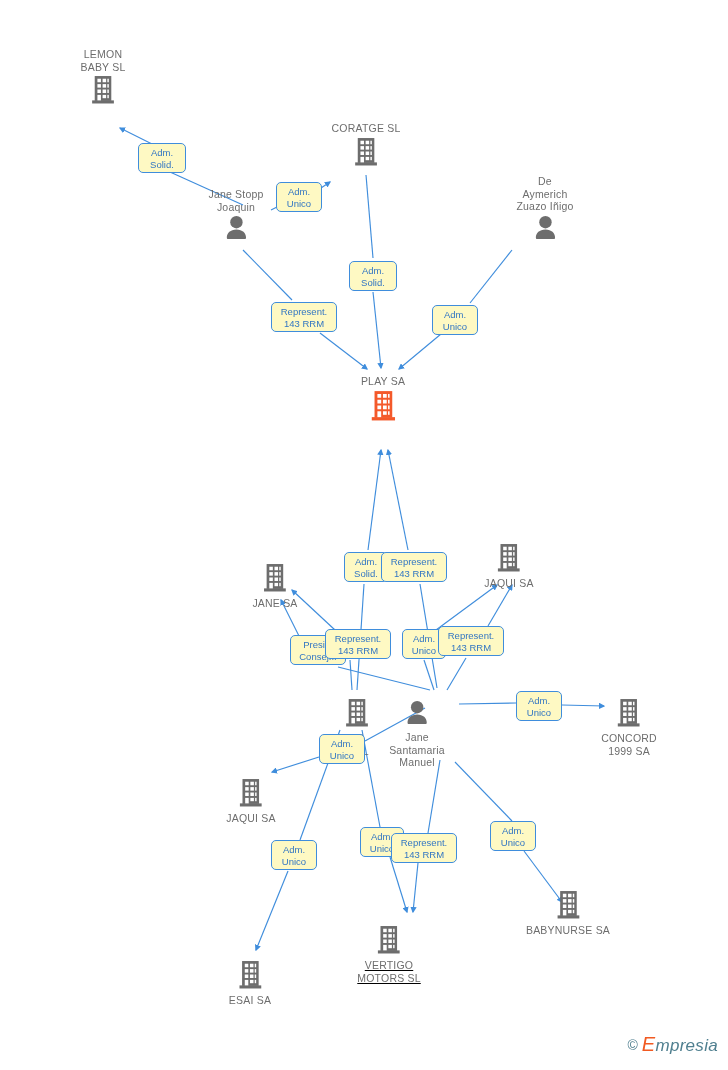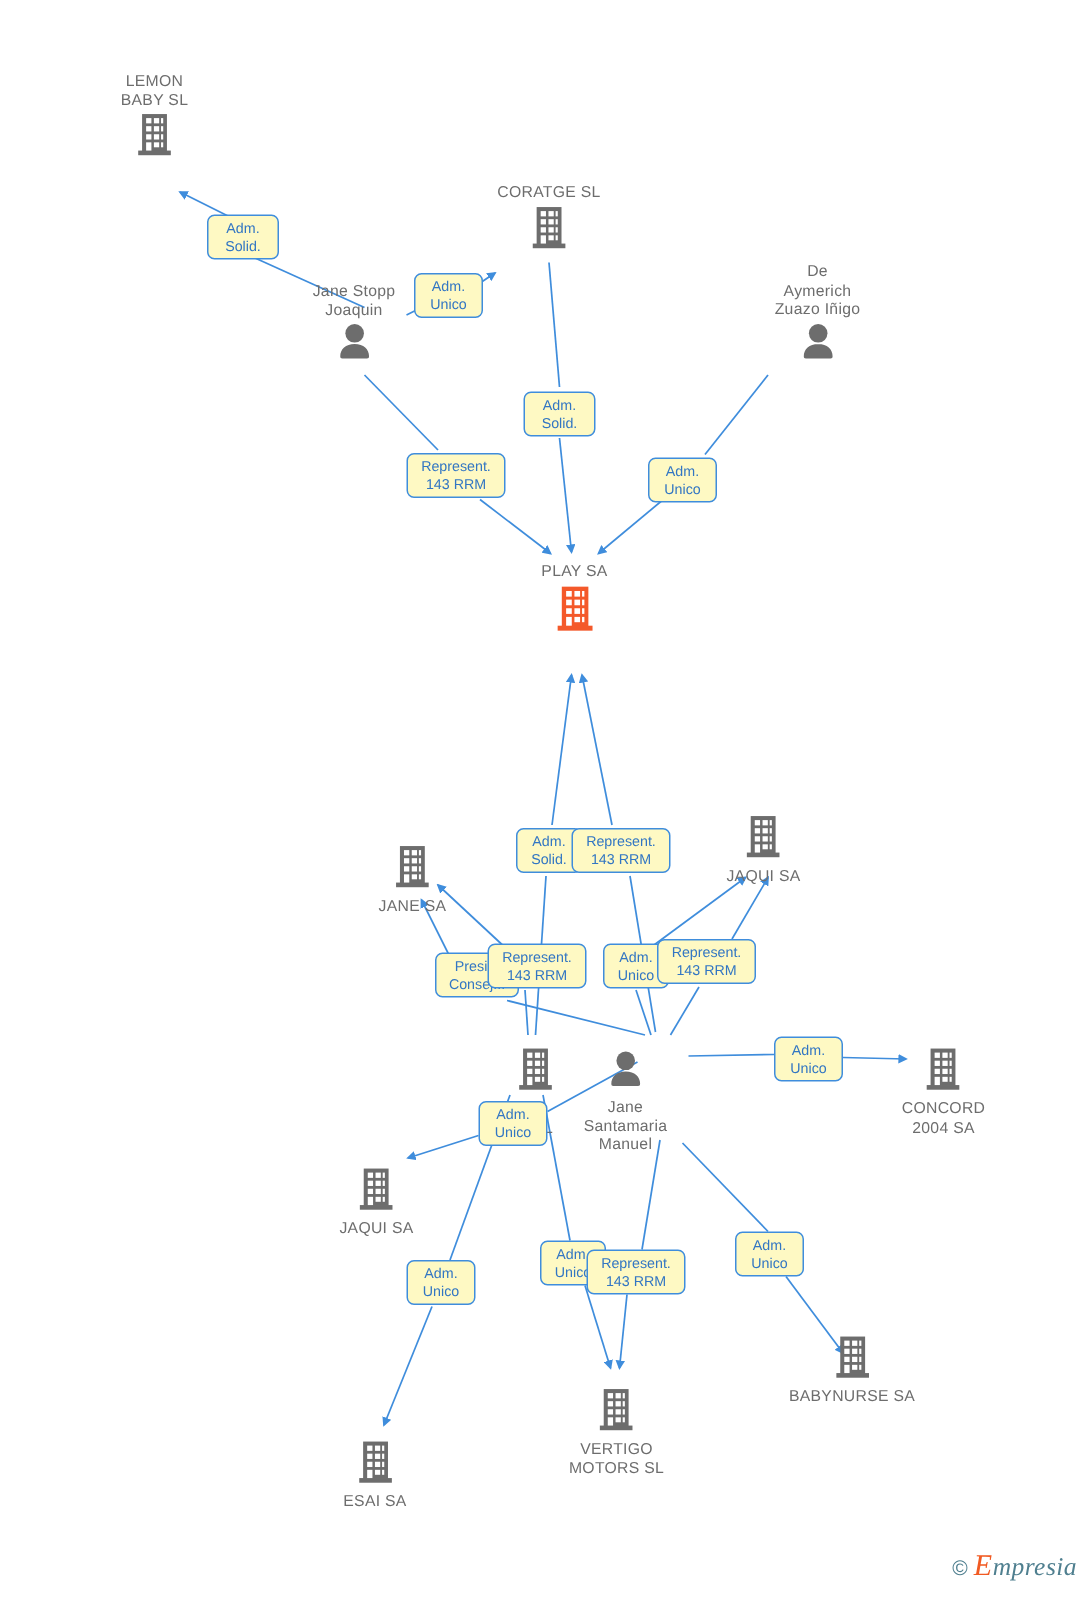--- a/index.html
+++ b/index.html
@@ -34,21 +34,21 @@
     box-shadow:0 0 0 0 rgba(0,0,0,0);
   }
   .rel.clip{overflow:hidden;}
 
   
   #watermark{
     position:absolute;right:10px;bottom:14px;
     display:flex;align-items:center;gap:4px;
   }
   #watermark .c{color:#4f7f8f;font-size:14px;}
-  #watermark .word{font-family:Liberation Serif, serif;
+  #watermark .word{font-family:Liberation Sans, sans-serif;
     font-style:italic;font-size:17px;color:#4f7f8f;letter-spacing:.3px;}
   #watermark .word .e{color:#f15a22;font-size:20px;}
 </style>
 </head>
 <body>
 
 <div id="graph">
 
   <svg class="edges" viewBox="0 0 728 1070" xmlns="http://www.w3.org/2000/svg">
     <defs>
@@ -262,21 +262,21 @@
               <rect x="16.2" y="8.8" width="1.4" height="3.4"></rect>
               <rect x="6.6" y="14" width="3.4" height="3.4"></rect>
               <rect x="11.6" y="14" width="3.4" height="3.4"></rect>
               <rect x="16.2" y="14" width="1.4" height="3.4"></rect>
               <rect x="6.6" y="19.2" width="3.4" height="5.3"></rect>
               <rect x="11.6" y="19.2" width="3.4" height="3.2"></rect>
               <rect x="16.2" y="19.2" width="1.4" height="3.2"></rect>
             </g>
           </svg></span>
         <span class="lbl">CONCORD
-2004 SA</span>
+1999 SA</span>
       </div>
       <div class="node company labelbot" style="left: 251px; top: 778px;">
         <span class="ico"><svg width="25" height="29" viewBox="0 0 24 28" xmlns="http://www.w3.org/2000/svg">
             <rect x="4" y="1" width="16" height="24" fill="#6d6d6d"></rect>
             <rect x="1.5" y="24.5" width="21" height="3" fill="#6d6d6d"></rect>
             <g fill="#ffffff">
               <rect x="6.6" y="3.6" width="3.4" height="3.4"></rect>
               <rect x="11.6" y="3.6" width="3.4" height="3.4"></rect>
               <rect x="16.2" y="3.6" width="1.4" height="3.4"></rect>
               <rect x="6.6" y="8.8" width="3.4" height="3.4"></rect>
@@ -306,21 +306,21 @@
               <rect x="6.6" y="14" width="3.4" height="3.4"></rect>
               <rect x="11.6" y="14" width="3.4" height="3.4"></rect>
               <rect x="16.2" y="14" width="1.4" height="3.4"></rect>
               <rect x="6.6" y="19.2" width="3.4" height="5.3"></rect>
               <rect x="11.6" y="19.2" width="3.4" height="3.2"></rect>
               <rect x="16.2" y="19.2" width="1.4" height="3.2"></rect>
             </g>
           </svg></span>
         <span class="lbl">ESAI SA</span>
       </div>
-      <div class="node company labelbot" style="left: 411px; top: 925px;">
+      <div class="node company labelbot" style="left: 389px; top: 925px; text-decoration: underline;">
         <span class="ico"><svg width="25" height="29" viewBox="0 0 24 28" xmlns="http://www.w3.org/2000/svg">
             <rect x="4" y="1" width="16" height="24" fill="#6d6d6d"></rect>
             <rect x="1.5" y="24.5" width="21" height="3" fill="#6d6d6d"></rect>
             <g fill="#ffffff">
               <rect x="6.6" y="3.6" width="3.4" height="3.4"></rect>
               <rect x="11.6" y="3.6" width="3.4" height="3.4"></rect>
               <rect x="16.2" y="3.6" width="1.4" height="3.4"></rect>
               <rect x="6.6" y="8.8" width="3.4" height="3.4"></rect>
               <rect x="11.6" y="8.8" width="3.4" height="3.4"></rect>
               <rect x="16.2" y="8.8" width="1.4" height="3.4"></rect>

